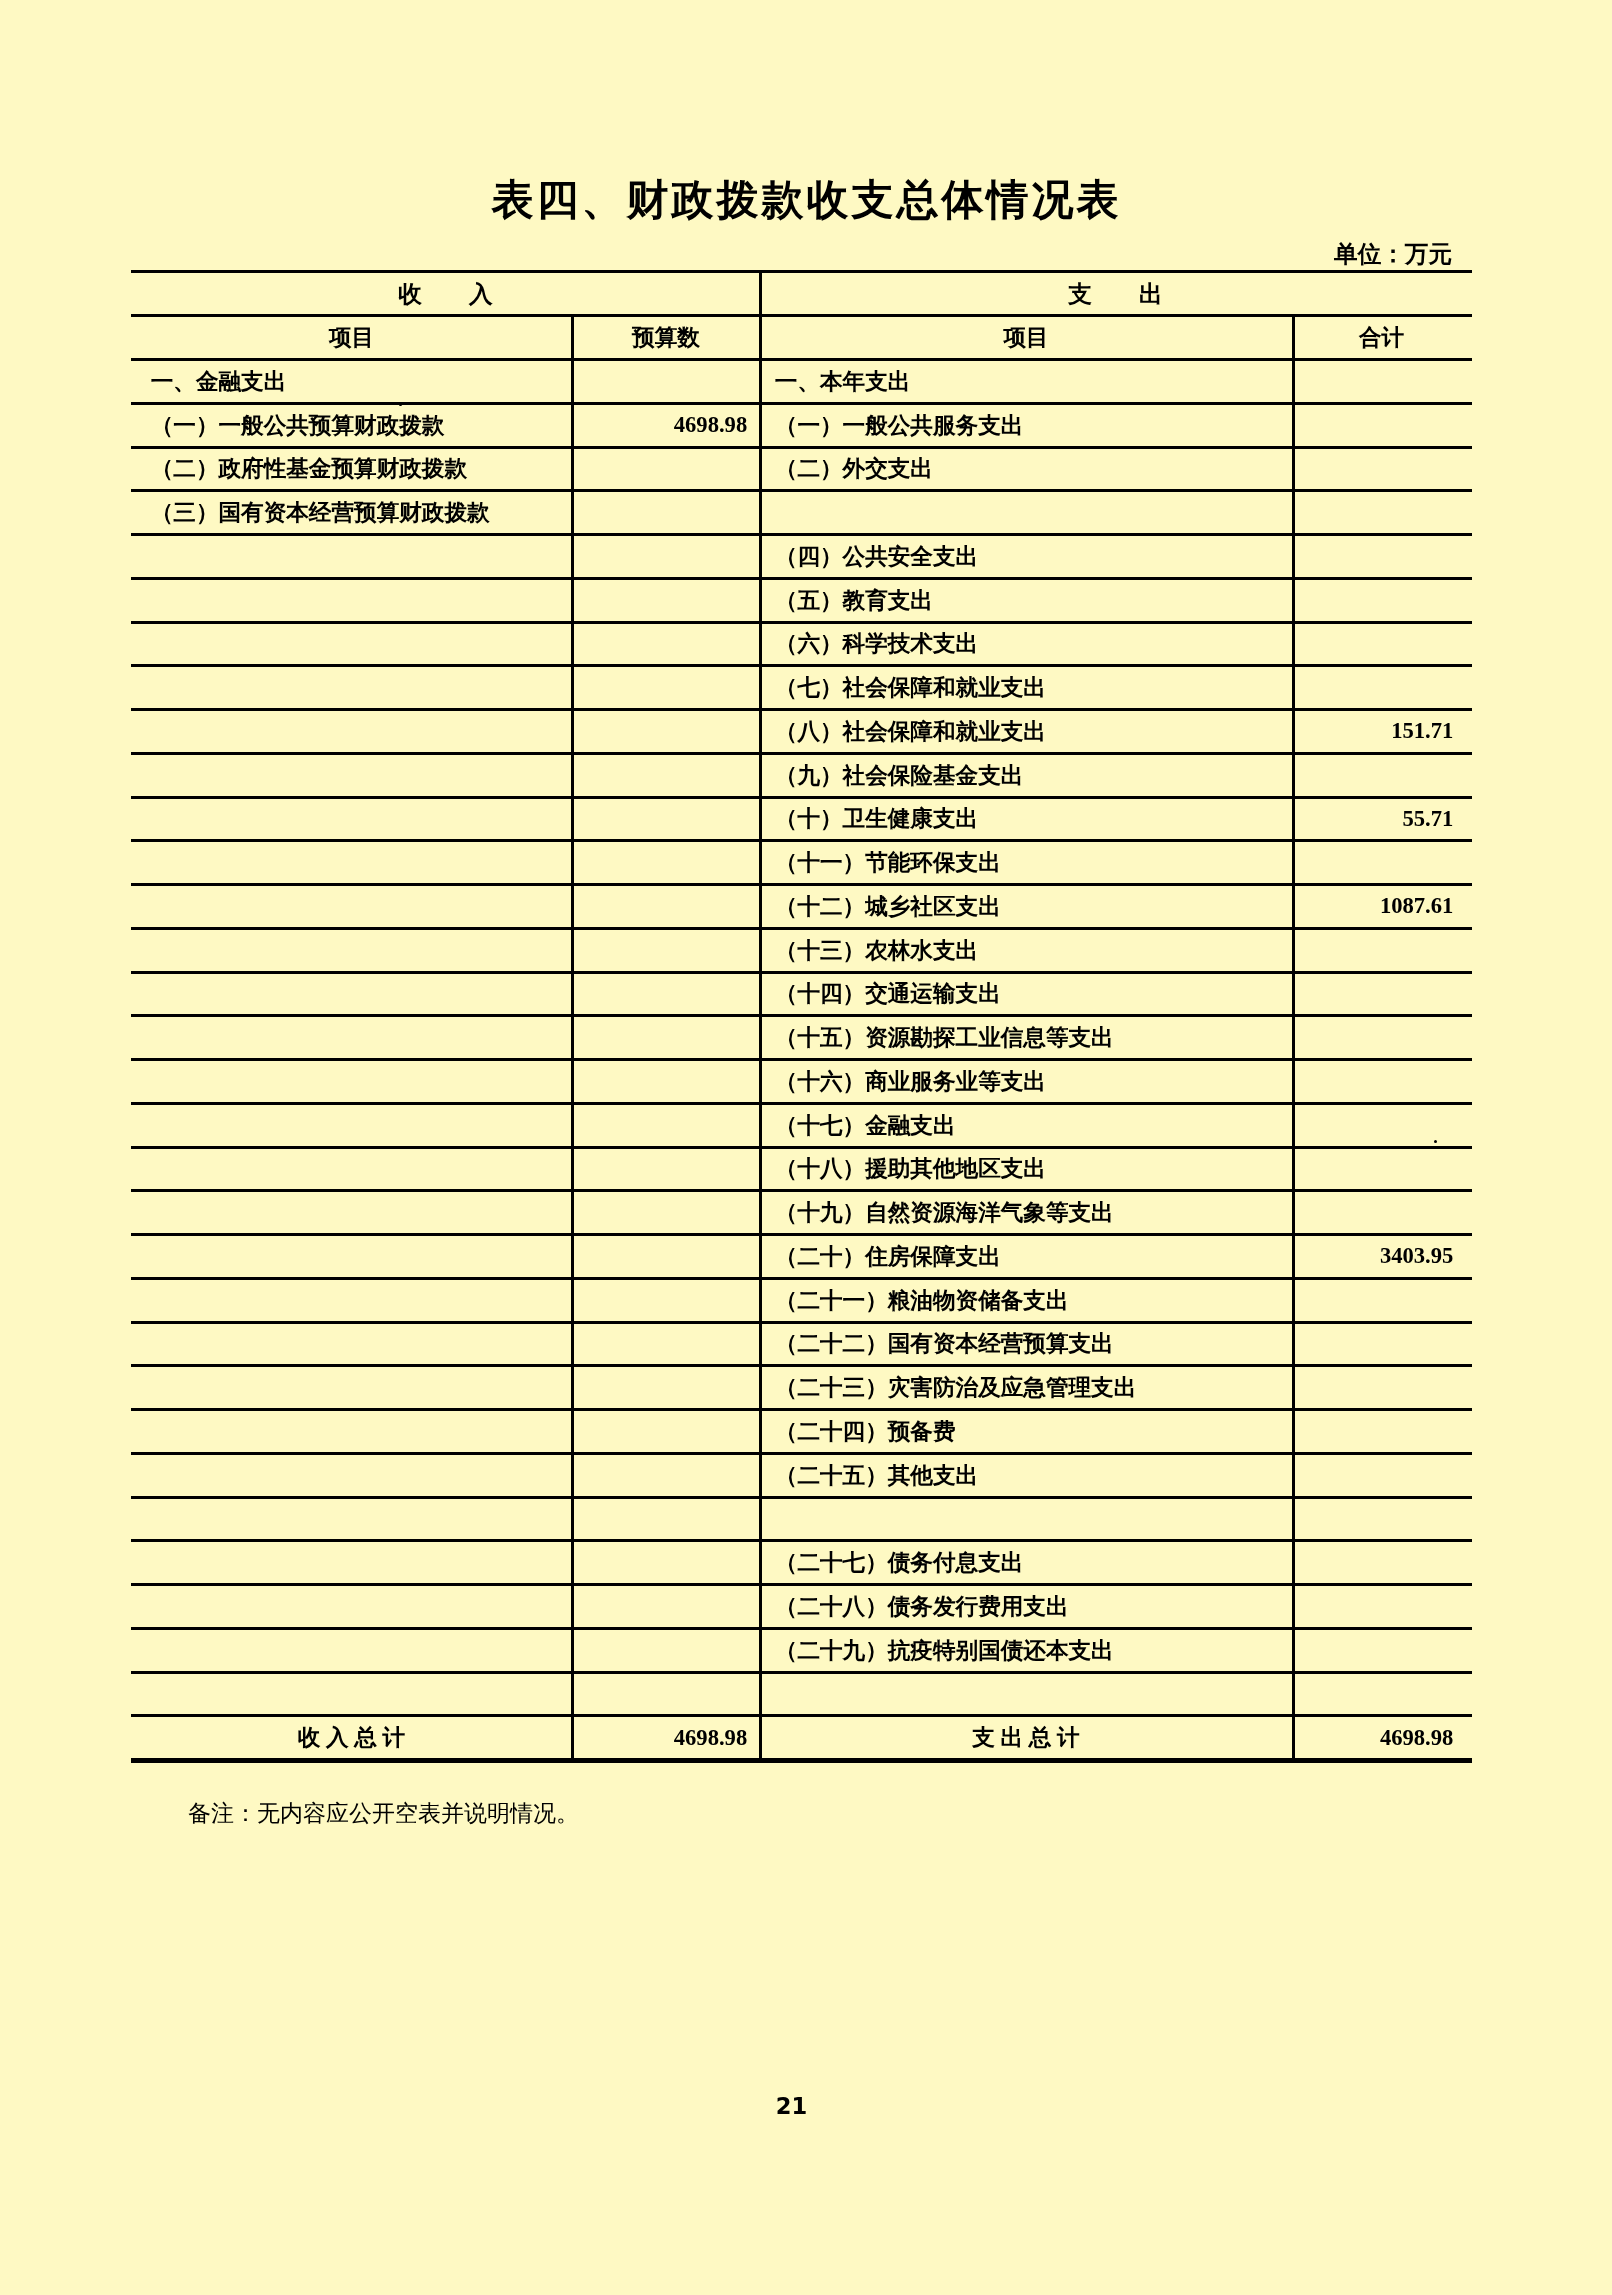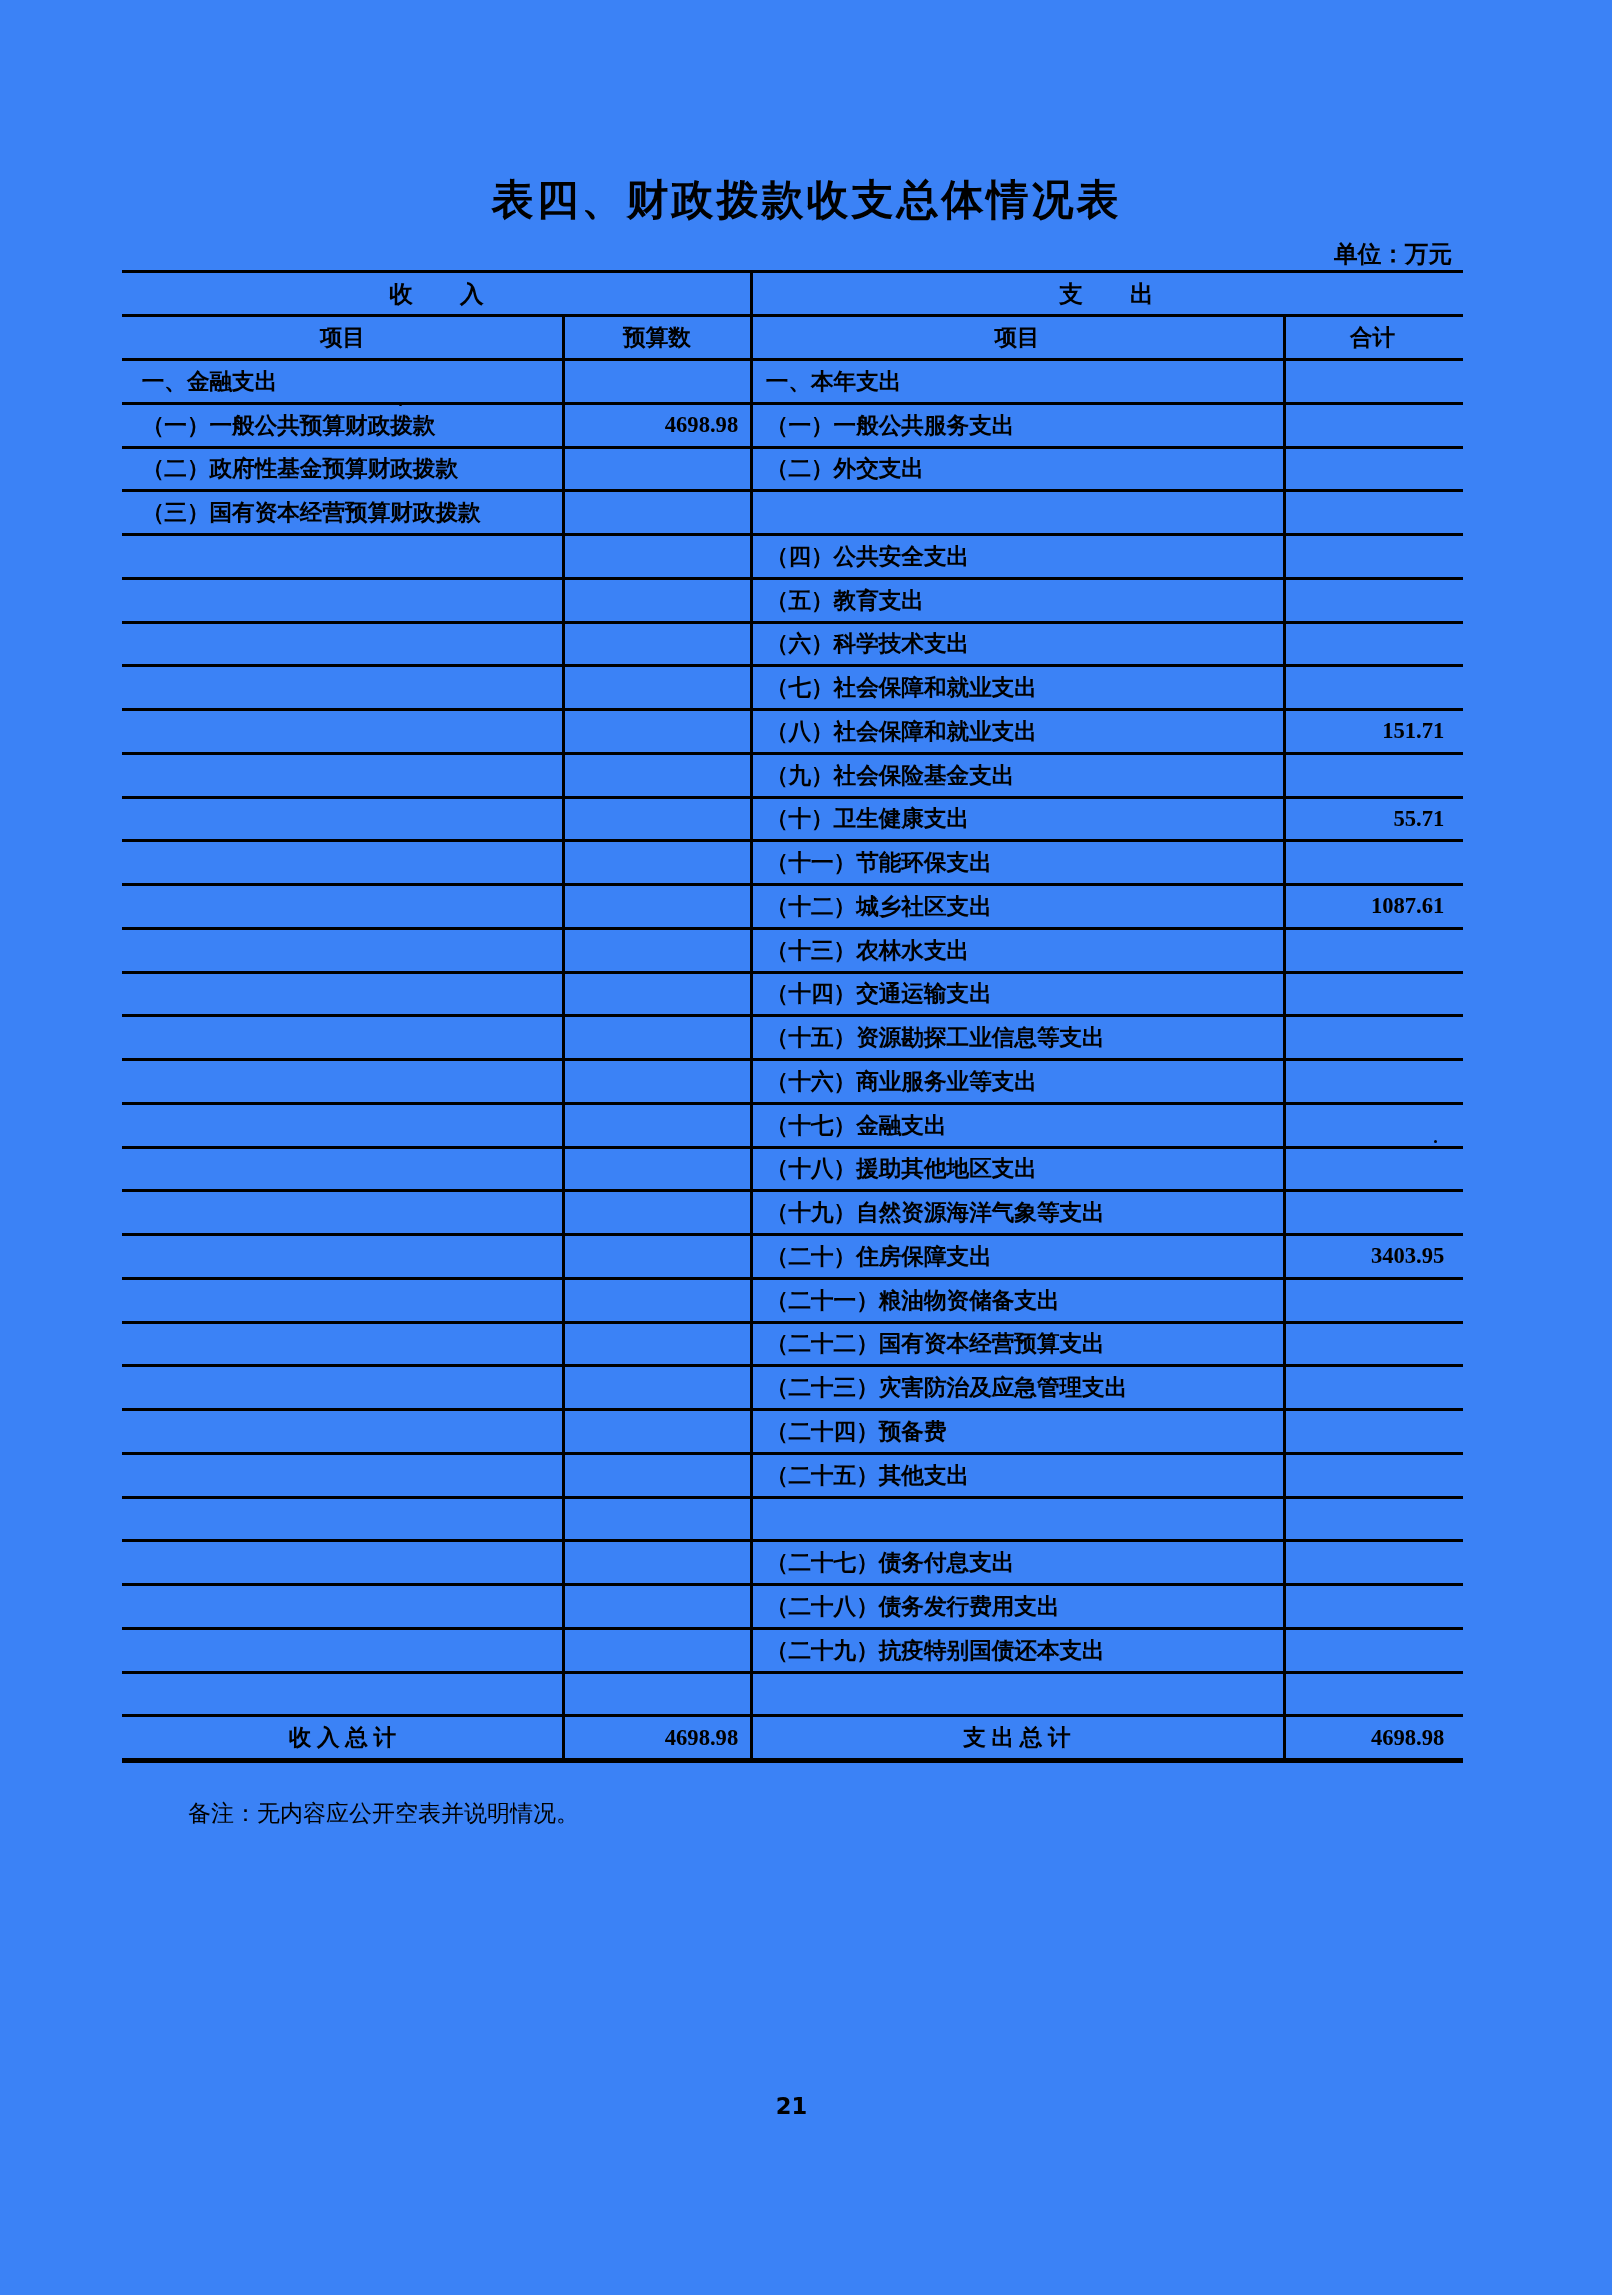--- a/index.html
+++ b/index.html
@@ -2,34 +2,34 @@
 <html style="font-size:7.9px"><head>
 <meta charset="utf-8">
 <style>
   * { margin:0; padding:0; box-sizing:border-box; }
   html,body { background:#ffffff; }
   body {
     width:1613px; height:2295px; position:relative;
     font-family:"Liberation Serif","DejaVu Serif",serif;
     color:#000;
   }
-  .page { position:absolute; inset:0; background:#3b82f6; }
+  .page { position:absolute; inset:0; background:#fef9c3; }
 
   .title {
     position:absolute; left:0; right:0; top:172px;
     text-align:center; font-size:42px; font-weight:bold;
     letter-spacing:3px; color:#000;
   }
   .unit {
     position:absolute; top:238px; right:161px;
     font-size:23.6px; font-weight:bold;
   }
 
   .fiscal-table {
-    position:absolute; left:122px; top:270px;
+    position:absolute; left:131px; top:270px;
     width:1341px; height:1493px;
     border-top:3.9px solid #000; border-bottom:5.9px solid #000;
     display:flex; flex-direction:column;
   }
   .trow { display:flex; border-bottom:3.4px solid #000; flex:1 1 0; align-items:center; }
   .trow.hdr1 { flex:0 0 44px; border-bottom:3.9px solid #000; }
   .trow.hdr2 { flex:0 0 44px; border-bottom:3.9px solid #000; }
   .trow:last-child { border-bottom:none; }
 
   .cell { height:100%; display:flex; align-items:center; font-size:22.6px; font-weight:bold; overflow:hidden; white-space:nowrap; }

